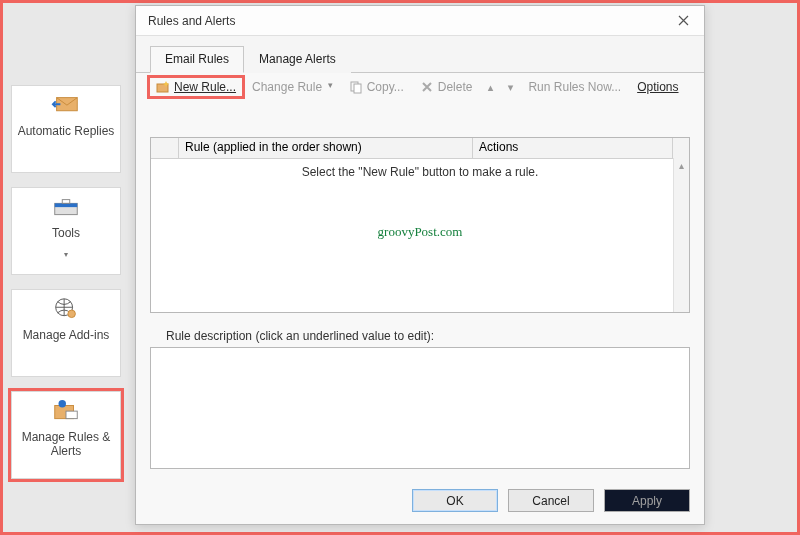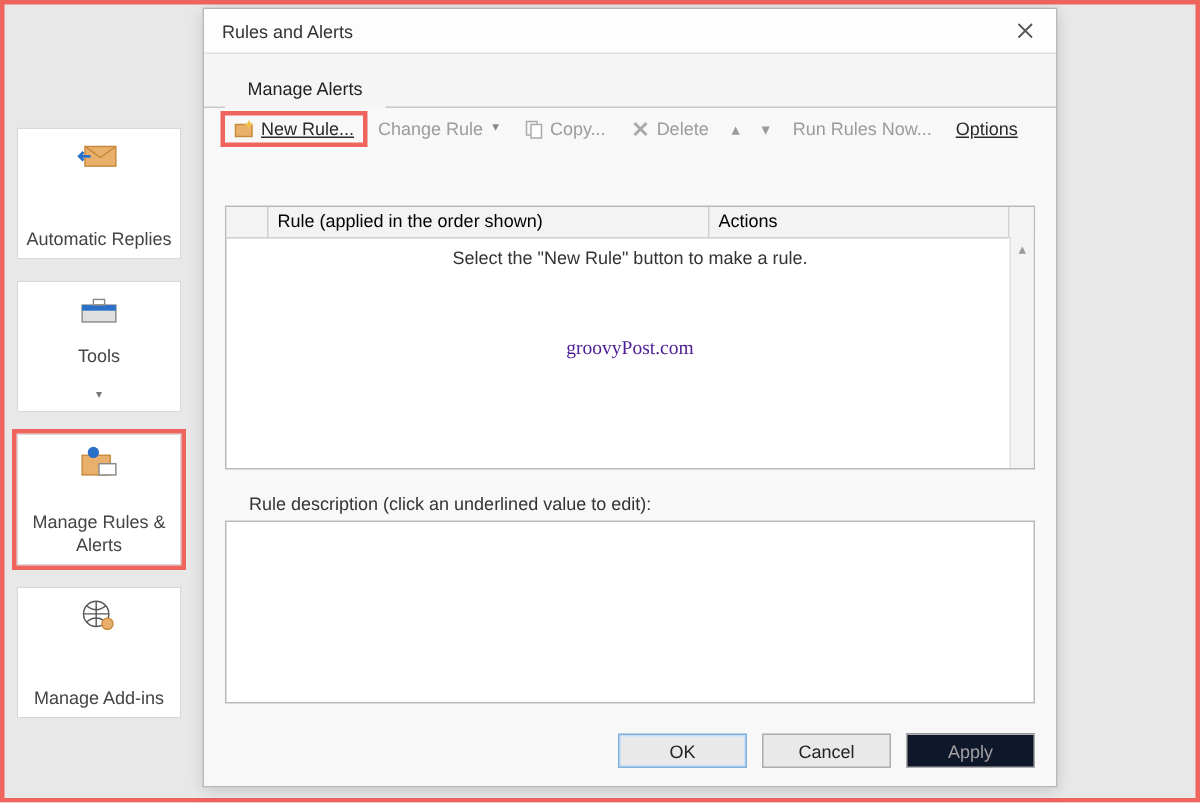--- a/index.html
+++ b/index.html
@@ -27,21 +27,21 @@
     gap: 14px;
   }
   .nav-btn {
     background: #ffffff;
     border: 1px solid #d8d8d8;
     width: 110px;
     min-height: 88px;
     display: flex;
     flex-direction: column;
     align-items: center;
-    justify-content: space-between;
+    justify-content: flex-start;
     gap: 6px;
     text-align: center;
     color: #444;
     font-size: 12px;
     line-height: 1.2;
     padding: 6px 2px;
     cursor: pointer;
   }
   .nav-btn.highlight {
     outline: 3px solid #f0645e;
@@ -156,21 +156,21 @@
     text-align: center;
     padding-top: 6px;
     color: #333;
     font-size: 12px;
   }
   .watermark {
     position: absolute;
     left: 0; right: 0;
     top: 65px;
     text-align: center;
-    color: #4c1d95;
+    color: #15803d;
     font-size: 13px;
     font-style: normal;
     font-family: Georgia, serif;
   }
   .scrollstub {
     position:absolute; right:0; top:20px; bottom:0; width:16px;
     background:#f3f3f3; border-left:1px solid #e0e0e0;
     display:flex; align-items:flex-start; justify-content:center;
     color:#9b9b9b; font-size:10px; padding-top:2px;
   }
@@ -229,55 +229,56 @@
       <span class="nav-icon">
         <svg viewBox="0 0 32 26">
             <rect x="4" y="10" width="24" height="12" fill="#e0e0e0" stroke="#888"></rect>
             <rect x="4" y="10" width="24" height="4" fill="#2a70c8"></rect>
             <rect x="12" y="6" width="8" height="4" fill="none" stroke="#888"></rect>
           </svg>
       </span>
       <span>Tools</span>
       <span class="dropc">▾</span>
     </div>
+    <div class="nav-btn">
+      <span class="nav-icon">
+        <svg viewBox="0 0 32 26">
+            <circle cx="14" cy="12" r="9" fill="none" stroke="#555"></circle>
+            <path d="M5 12 H23 M14 3 V21 M7 6 Q14 12 21 6 M7 18 Q14 12 21 18" stroke="#555" fill="none"></path>
+            <circle cx="22" cy="19" r="4" fill="#e8b06a" stroke="#c78a3a"></circle>
+          </svg>
+      </span>
+      <span>Manage Add-ins</span>
+    </div>
     <div class="nav-btn highlight">
       <span class="nav-icon">
         <svg viewBox="0 0 32 26">
             <rect x="4" y="8" width="20" height="14" fill="#e8b06a" stroke="#c78a3a"></rect>
             <circle cx="12" cy="6" r="4" fill="#2a70c8"></circle>
             <rect x="16" y="14" width="12" height="8" fill="#fff" stroke="#888"></rect>
           </svg>
       </span>
       <span>Manage Rules &amp; Alerts</span>
     </div>
-    <div class="nav-btn">
-      <span class="nav-icon">
-        <svg viewBox="0 0 32 26">
-            <circle cx="14" cy="12" r="9" fill="none" stroke="#555"></circle>
-            <path d="M5 12 H23 M14 3 V21 M7 6 Q14 12 21 6 M7 18 Q14 12 21 18" stroke="#555" fill="none"></path>
-            <circle cx="22" cy="19" r="4" fill="#e8b06a" stroke="#c78a3a"></circle>
-          </svg>
-      </span>
-      <span>Manage Add-ins</span>
-    </div>
   </div>
 
   <div class="dialog">
     <div class="titlebar">
       <span class="title">Rules and Alerts</span>
       <div class="closebtn">
         <span>
           <svg width="11" height="11" viewBox="0 0 11 11">
               <path d="M1 1 L10 10 M10 1 L1 10" stroke="currentColor" stroke-width="1.2"></path>
             </svg>
         </span>
       </div>
     </div>
 
     <div class="tabs">
+      <div class="tab active">Email Rules</div>
       <div class="tab">Manage Alerts</div>
     </div>
 
     <div class="toolbar">
       <div class="tbtn enabled newrule-hl">
         <span class="tool-icon">
           <svg viewBox="0 0 14 14">
               <rect x="1" y="4" width="11" height="8" fill="#e8b06a" stroke="#c78a3a"></rect>
               <path d="M10 1 L11 3 L13 4 L11 5 L10 7 L9 5 L7 4 L9 3 Z" fill="#f3c24b"></path>
             </svg>

